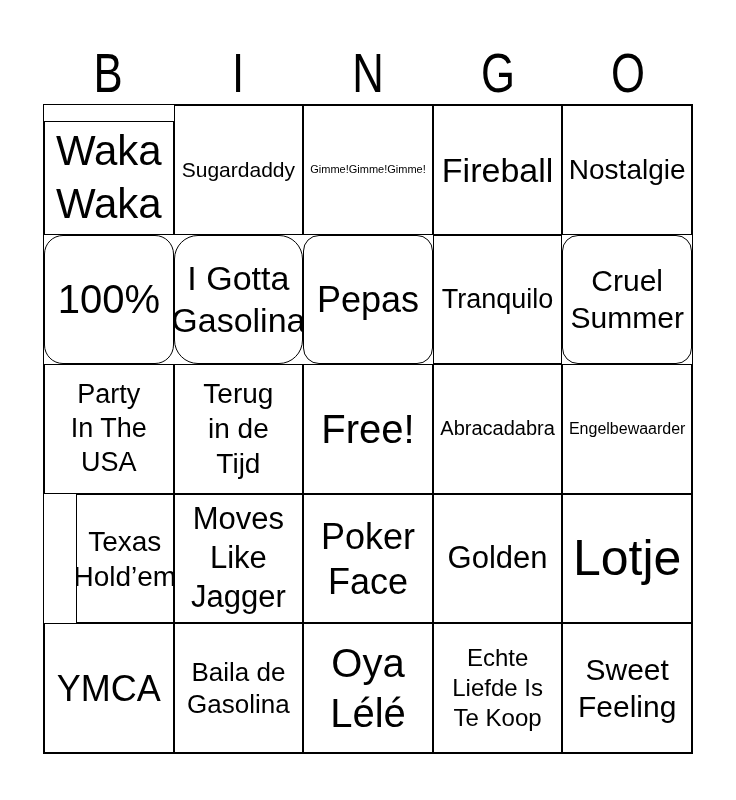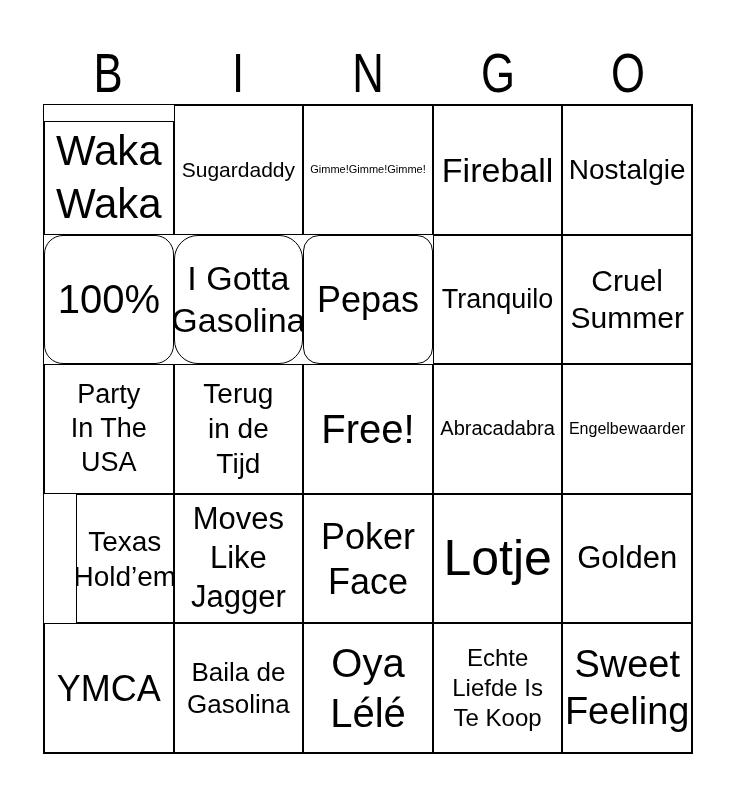--- a/index.html
+++ b/index.html
@@ -97,21 +97,21 @@
       <div class="cell" style="font-size: 34px; border-radius: 24px;">
         <div class="cell-line">I Gotta</div>
         <div class="cell-line">Gasolina</div>
       </div>
       <div class="cell" style="font-size: 36px; border-radius: 16px;">
         <div class="cell-line">Pepas</div>
       </div>
       <div class="cell" style="font-size: 27px;">
         <div class="cell-line">Tranquilo</div>
       </div>
-      <div class="cell" style="font-size: 30px;">
+      <div class="cell" style="font-size: 30px; border-radius: 16px;">
         <div class="cell-line">Cruel</div>
         <div class="cell-line">Summer</div>
       </div>
       <div class="cell" style="font-size: 27px;">
         <div class="cell-line">Party</div>
         <div class="cell-line">In The</div>
         <div class="cell-line">USA</div>
       </div>
       <div class="cell" style="font-size: 28px;">
         <div class="cell-line">Terug</div>
@@ -133,40 +133,40 @@
       </div>
       <div class="cell" style="font-size: 31px;">
         <div class="cell-line">Moves</div>
         <div class="cell-line">Like</div>
         <div class="cell-line">Jagger</div>
       </div>
       <div class="cell" style="font-size: 36px;">
         <div class="cell-line">Poker</div>
         <div class="cell-line">Face</div>
       </div>
+      <div class="cell" style="font-size: 31px;">
+        <div class="cell-line">Golden</div>
+      </div>
       <div class="cell" style="font-size: 50px;">
         <div class="cell-line">Lotje</div>
-      </div>
-      <div class="cell" style="font-size: 31px;">
-        <div class="cell-line">Golden</div>
       </div>
       <div class="cell" style="font-size: 36px;">
         <div class="cell-line">YMCA</div>
       </div>
       <div class="cell" style="font-size: 26px;">
         <div class="cell-line">Baila de</div>
         <div class="cell-line">Gasolina</div>
       </div>
       <div class="cell" style="font-size: 40px;">
         <div class="cell-line">Oya</div>
         <div class="cell-line">Lélé</div>
       </div>
       <div class="cell" style="font-size: 24px;">
         <div class="cell-line">Echte</div>
         <div class="cell-line">Liefde Is</div>
         <div class="cell-line">Te Koop</div>
       </div>
-      <div class="cell" style="font-size: 38px;">
+      <div class="cell" style="font-size: 30px;">
         <div class="cell-line">Sweet</div>
         <div class="cell-line">Feeling</div>
       </div>
     </div>
 </div>
 
 </body></html>

